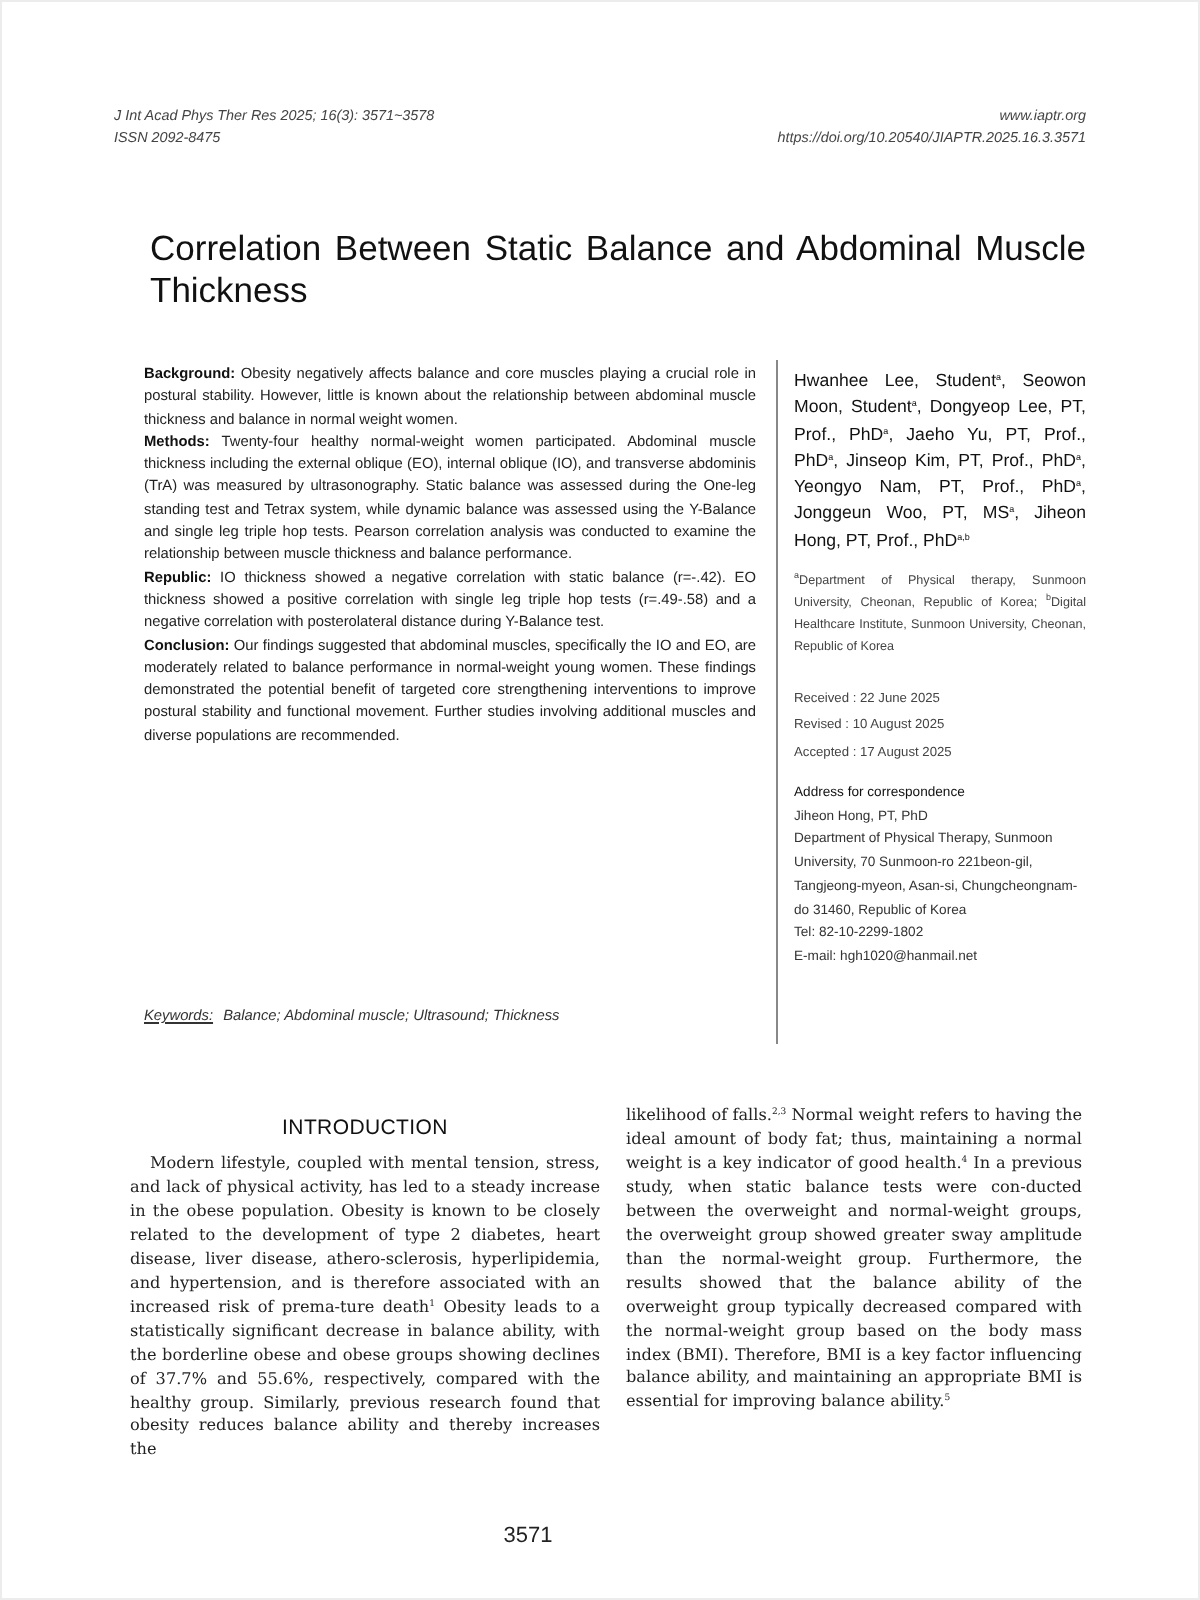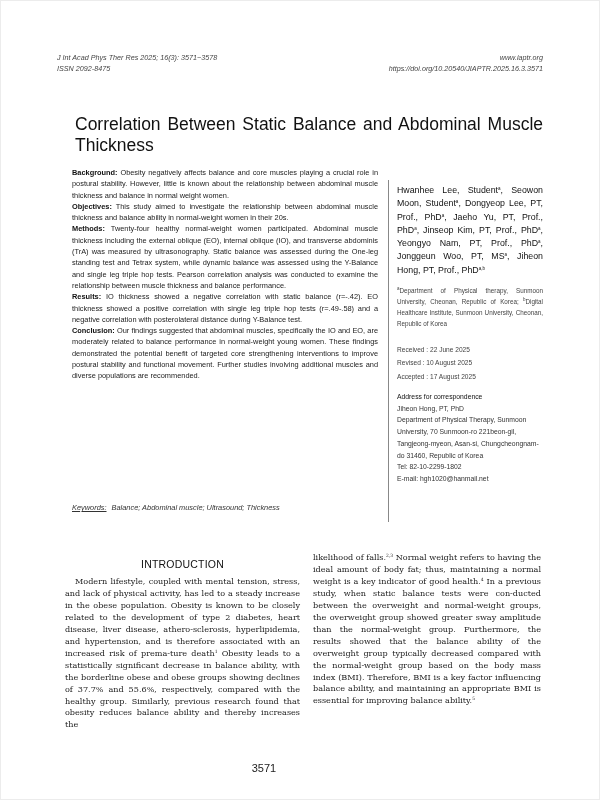--- a/index.html
+++ b/index.html
@@ -1,21 +1,21 @@
 <!DOCTYPE html>
 <html><head>
 <meta charset="utf-8">
 <style>
   html, body { margin: 0; padding: 0; }
   body { width: 600px; height: 800px; background: #ffffff; position: relative; overflow: hidden; font-family: "Liberation Sans", sans-serif; color: #111; }
   .page-frame { position: absolute; left: 0; top: 0; width: 598px; height: 798px; border: 1px solid #ececec; }
   .header-left { position: absolute; left: 57px; top: 52px; font-size: 7.2px; line-height: 11px; color: #444; font-style: italic; }
   .header-right { position: absolute; right: 57px; top: 52px; font-size: 7.2px; line-height: 11px; color: #444; font-style: italic; text-align: right; margin-left: 21px; }
   .title { position: absolute; left: 75px; top: 114px; width: 468px; font-size: 17.5px; line-height: 21px; color: #111; text-align: justify; text-align-last: left; word-spacing: 1px; }
-  .abstract { position: absolute; left: 72px; top: 167px; width: 306px; font-size: 7.4px; line-height: 11.3px; color: #222; text-align: justify; }
+  .abstract { position: absolute; left: 72px; top: 181px; width: 306px; font-size: 7.4px; line-height: 11.3px; color: #222; text-align: justify; }
   .abstract p { margin: 0; }
   .abstract b { font-weight: bold; color: #111; }
   .keywords { position: absolute; left: 72px; top: 503px; font-size: 7.4px; color: #333; font-style: italic; }
   .keywords .kw-label { font-style: italic; margin-right: 3px; text-decoration: underline; }
   .divider-v { position: absolute; left: 388px; top: 180px; width: 1px; height: 342px; background: #888; }
   .authors { position: absolute; left: 397px; top: 184px; width: 146px; font-size: 8.8px; line-height: 13.3px; color: #111; text-align: justify; }
   .affil { position: absolute; left: 397px; top: 285px; width: 146px; font-size: 6.3px; line-height: 11px; color: #444; text-align: justify; }
   .dates { position: absolute; left: 397px; top: 343px; font-size: 6.6px; line-height: 13.3px; color: #444; }
   .corr { position: absolute; left: 397px; top: 391px; width: 146px; font-size: 6.8px; line-height: 11.7px; color: #333; }
   .corr .corr-title { color: #111; }
@@ -39,23 +39,22 @@
 </div>
 <div class="header-right">
   <div>www.iaptr.org</div>
   <div>https://doi.org/10.20540/JIAPTR.2025.16.3.3571</div>
 </div>
 
 <div class="title">Correlation Between Static Balance and Abdominal Muscle Thickness</div>
 
 <div class="abstract">
   <p><b>Background:</b><span> Obesity negatively affects balance and core muscles playing a crucial role in postural stability. However, little is known about the relationship between abdominal muscle thickness and balance in normal weight women.</span></p>
-  <p><b>Objectives:</b><span> This study aimed to investigate the relationship between abdominal muscle thickness and balance ability in normal-weight women in their 20s.</span></p>
   <p><b>Methods:</b><span> Twenty-four healthy normal-weight women participated. Abdominal muscle thickness including the external oblique (EO), internal oblique (IO), and transverse abdominis (TrA) was measured by ultrasonography. Static balance was assessed during the One-leg standing test and Tetrax system, while dynamic balance was assessed using the Y-Balance and single leg triple hop tests. Pearson correlation analysis was conducted to examine the relationship between muscle thickness and balance performance.</span></p>
-  <p><b>Results:</b><span> IO thickness showed a negative correlation with static balance (r=-.42). EO thickness showed a positive correlation with single leg triple hop tests (r=.49-.58) and a negative correlation with posterolateral distance during Y-Balance test.</span></p>
+  <p><b>Republic:</b><span> IO thickness showed a negative correlation with static balance (r=-.42). EO thickness showed a positive correlation with single leg triple hop tests (r=.49-.58) and a negative correlation with posterolateral distance during Y-Balance test.</span></p>
   <p><b>Conclusion:</b><span> Our findings suggested that abdominal muscles, specifically the IO and EO, are moderately related to balance performance in normal-weight young women. These findings demonstrated the potential benefit of targeted core strengthening interventions to improve postural stability and functional movement. Further studies involving additional muscles and diverse populations are recommended.</span></p>
 </div>
 
 <div class="keywords">
   <span class="kw-label">Keywords:</span>
   <span>Balance; Abdominal muscle; Ultrasound; Thickness</span>
 </div>
 
 <div class="divider-v"></div>
 

